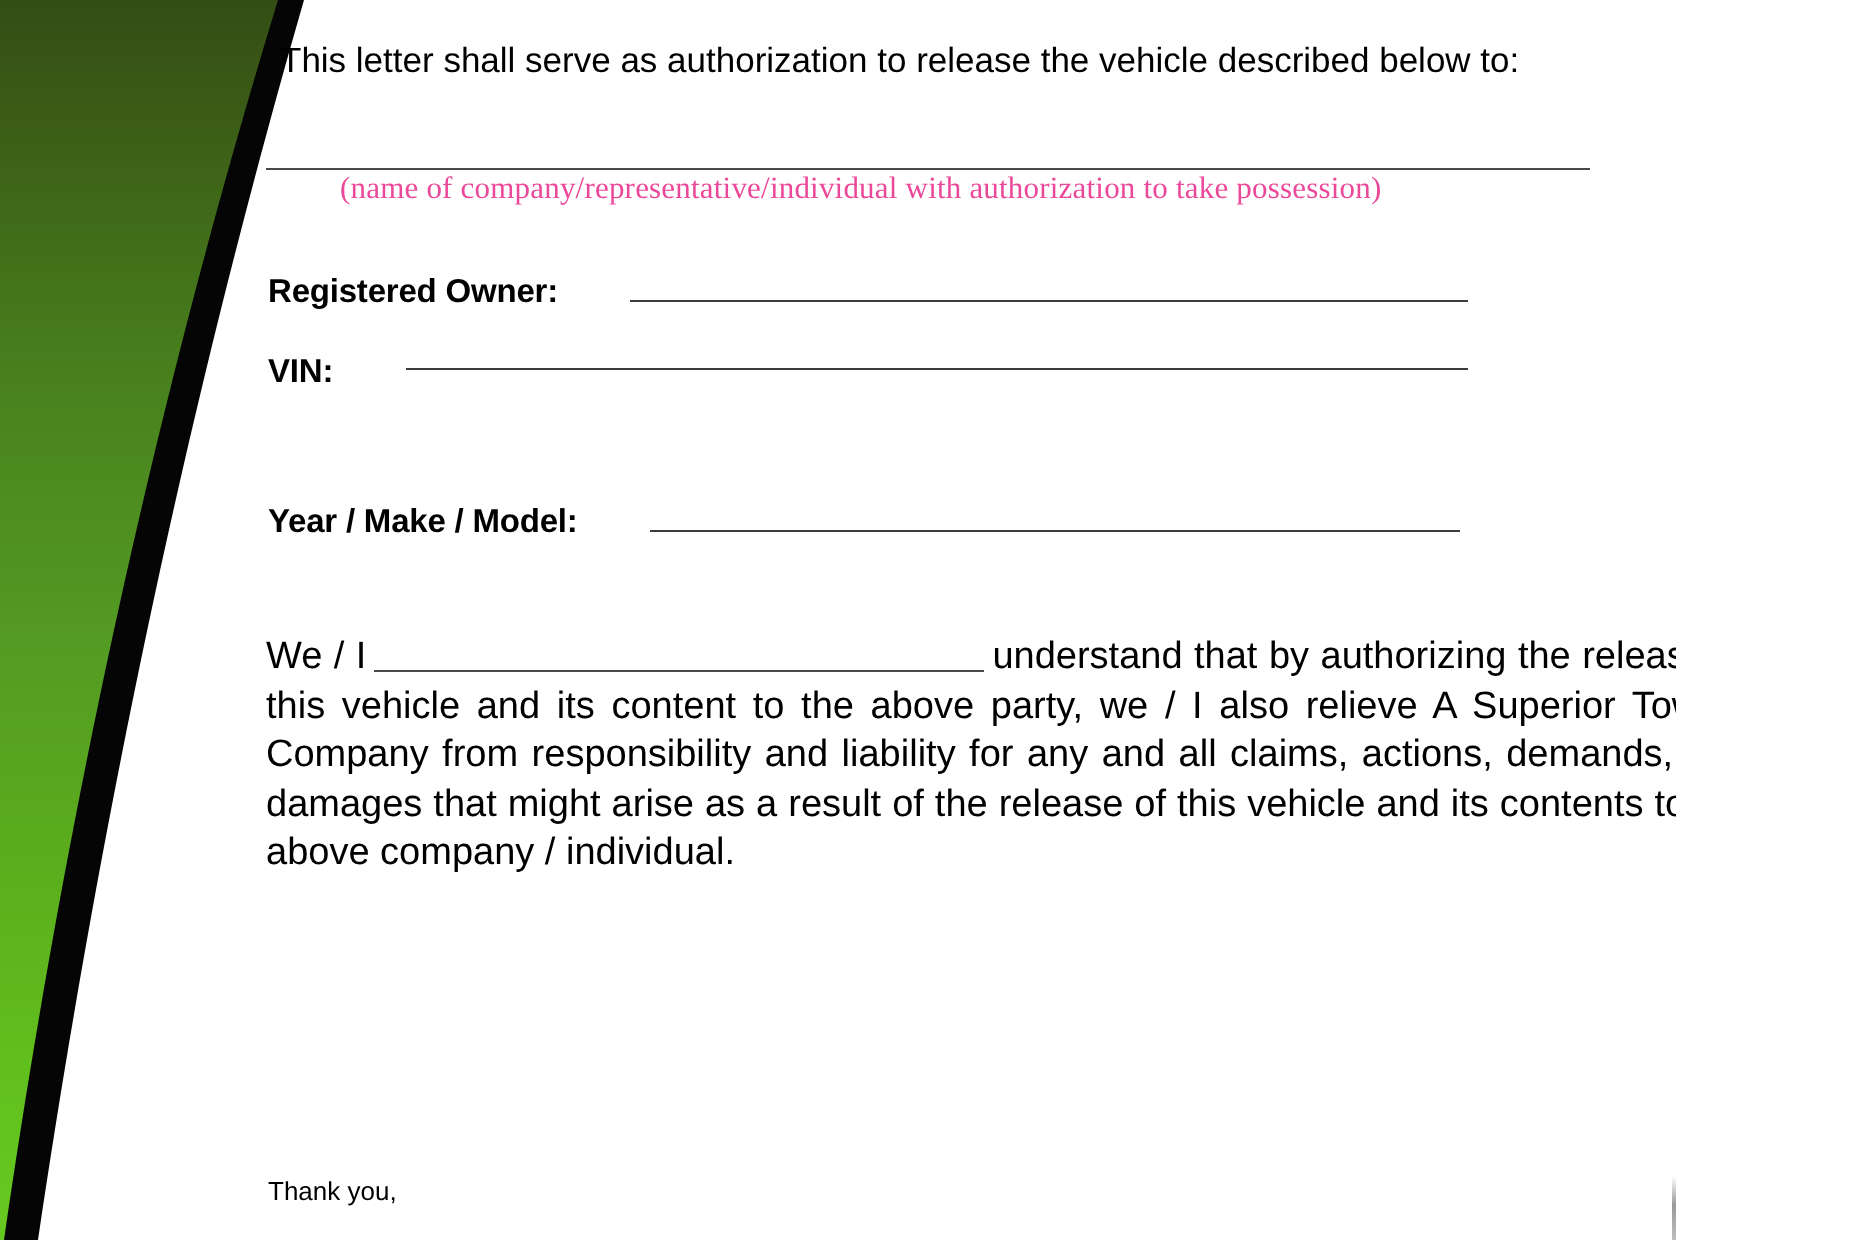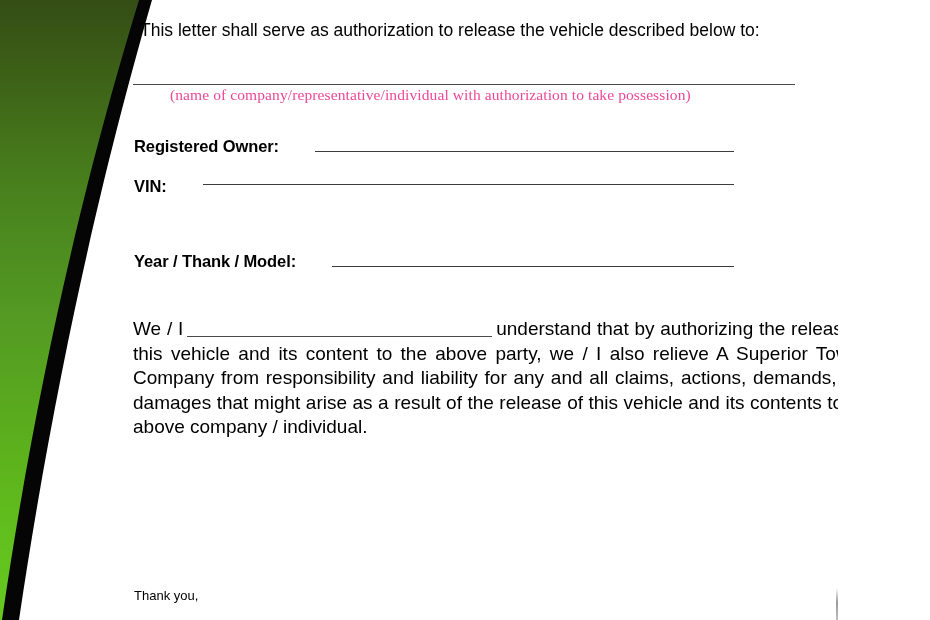--- a/index.html
+++ b/index.html
@@ -194,21 +194,21 @@
       <span class="fline"></span>
     </div>
 
     <div class="field" id="field-vin">
       <span class="flabel">VIN:</span>
       <span class="fline"></span>
     </div>
 
 
     <div class="field" id="field-ymm">
-      <span class="flabel">Year / Thank / Model:</span>
+      <span class="flabel">Year / Make / Model:</span>
       <span class="fline"></span>
     </div>
 
     <div class="para" id="para-release">
       <span>We / I</span><span class="inlinerule"></span><span>understand that by authorizing the release of this vehicle and its content to the above party, we / I also relieve A Superior Towing Company from responsibility and liability for any and all claims, actions, demands, and damages that might arise as a result of the release of this vehicle and its contents to the above company / individual.</span>
     </div>
 
 
     <div id="closing">Thank you,</div>
 

